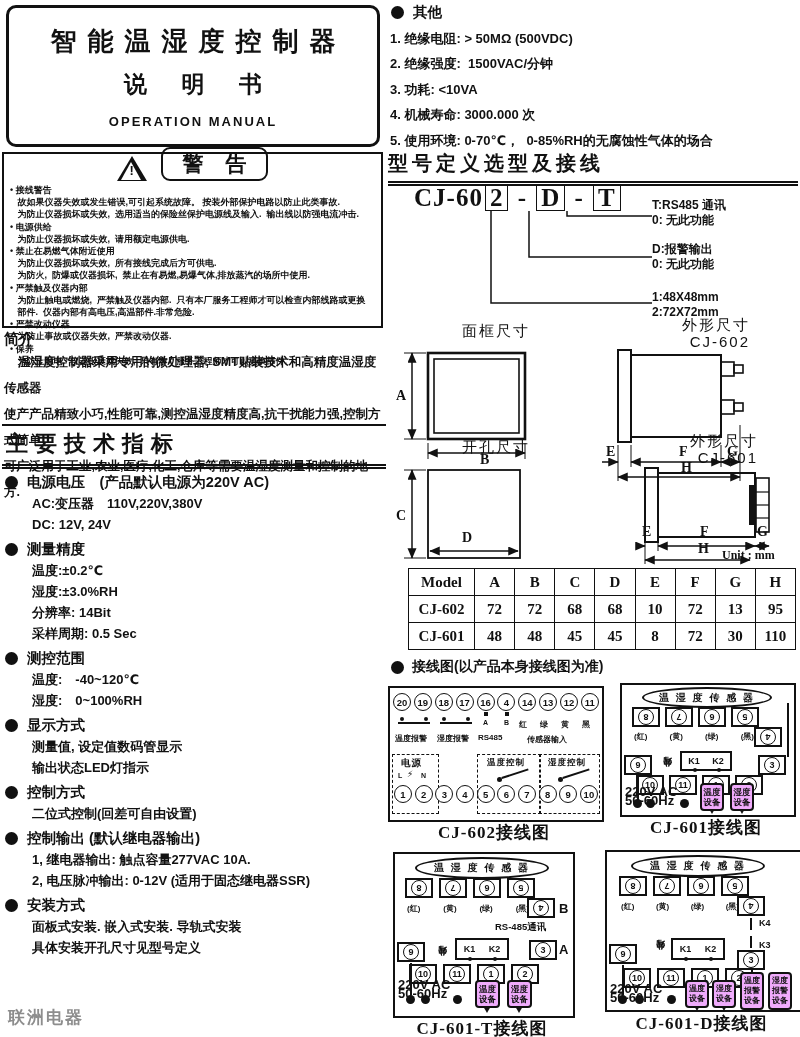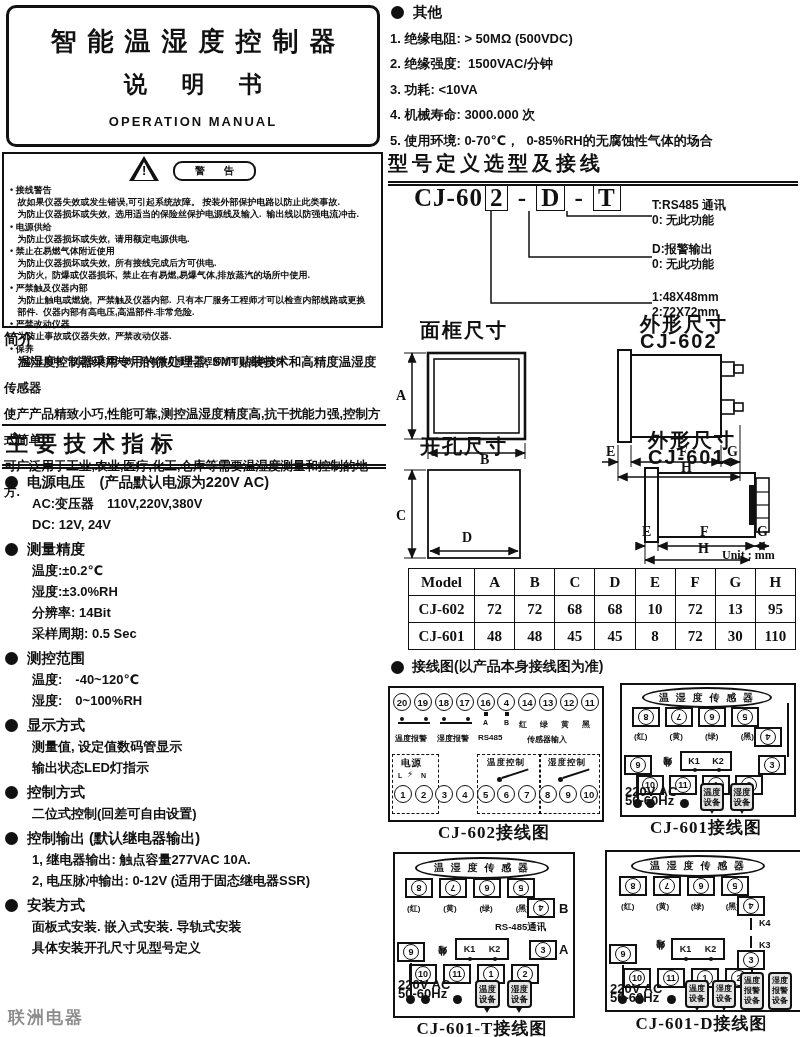--- a/index.html
+++ b/index.html
@@ -13,21 +13,21 @@
   .t2{margin-top:10px;font-size:23px;font-weight:bold;letter-spacing:14px;text-indent:14px}
   .t3{margin-top:14px;font-size:13px;font-weight:bold;letter-spacing:2px}
 
   
   .warnbox{position:absolute;left:2px;top:152px;width:377px;height:172px;border:2.5px solid #111}
   .warnhdr{display:flex;justify-content:center;align-items:flex-end;gap:14px;height:26px;margin-top:1px}
   .tri{position:relative;width:30px;height:25px}
   .tri::before{content:"";position:absolute;left:0;top:0;border-left:15px solid transparent;border-right:15px solid transparent;border-bottom:25px solid #111}
   .tri::after{content:"";position:absolute;left:4.5px;top:6px;border-left:10.5px solid transparent;border-right:10.5px solid transparent;border-bottom:18px solid #fff}
   .bang{position:absolute;left:0;top:7px;width:30px;text-align:center;font-weight:bold;font-size:13px;z-index:1}
-  .warntitle{border:2px solid #111;border-radius:9px;padding:1px 12px;font-size:10px;font-weight:bold;letter-spacing:8px;text-indent:8px}
+  .warntitle{border:2px solid #111;border-radius:9px;padding:1px 12px;font-size:21px;font-weight:bold;letter-spacing:8px;text-indent:8px}
   .warnlines{margin:3px 5px 0 6px;font-size:9px;font-weight:bold;line-height:12.2px}
   .warn-line{white-space:pre-wrap}
 
   
   .intro{position:absolute;left:4px;top:330px;width:378px}
   .intro-h{font-size:15px;font-weight:bold}
   .intro-l{font-size:12.5px;font-weight:bold;line-height:26px;white-space:pre-wrap}
 
   
   .mainhdr{position:absolute;left:2px;top:424px;width:380px;font-size:22px;font-weight:bold;letter-spacing:7px;
@@ -51,21 +51,21 @@
   .modelhdr{position:absolute;left:388px;top:150px;width:410px;font-size:20px;font-weight:bold;letter-spacing:4px;
             border-bottom:5px double #111;padding-bottom:4px}
 
   .mcode{position:absolute;left:414px;top:184px;font-family:"Liberation Serif","DejaVu Serif",serif;
          font-size:25px;font-weight:bold;line-height:27px;letter-spacing:1px}
   .mbox{display:inline-block;border:1.8px solid #111;padding:0 4px;margin:0 2px;line-height:24px}
   .opt{position:absolute;font-size:12px;font-weight:bold;line-height:15px;white-space:pre-line}
 
   .dimsvg{position:absolute;left:388px;top:185px}
   .dimL{position:absolute;font-family:"Liberation Serif","DejaVu Serif",serif;font-size:14px;font-weight:bold}
-  .dgt{position:absolute;font-size:20px;font-weight:bold;letter-spacing:2px;text-align:left;white-space:pre-line;line-height:17px}
+  .dgt{position:absolute;font-size:15px;font-weight:normal;letter-spacing:2px;text-align:right;white-space:pre-line;line-height:17px}
   .unit{position:absolute;left:722px;top:548px;font-family:"Liberation Serif",serif;font-size:12px;font-weight:bold}
 
   
   .sizetable{position:absolute;left:408px;top:568px;width:388px;border-collapse:collapse;table-layout:fixed;
              font-family:"Liberation Serif","DejaVu Serif",serif}
   .sizetable th,.sizetable td{border:1.8px solid #111;height:26px;text-align:center;font-size:15px;font-weight:bold;padding:0}
   .sizetable col.mcol{width:66px}
 
   
   .wirehdr{position:absolute;left:390px;top:658px;display:flex;align-items:center;gap:8px;font-size:14px;font-weight:bold}
@@ -98,21 +98,21 @@
   .tbox{box-sizing:border-box;width:28px;height:20px;border:2px solid #111;display:flex;align-items:center;justify-content:center;background:#fff}
   .tcirc{width:14px;height:14px;border:1.6px solid #111;border-radius:50%;display:flex;align-items:center;justify-content:center;font-size:9px;font-weight:bold;background:#fff}
   .flip{transform:rotate(180deg)}
   .tboxa{position:absolute}
   .crow{position:absolute;display:flex;justify-content:space-between;font-size:8px;font-weight:bold}
   .vtext{position:absolute;font-size:8.5px;font-weight:bold;writing-mode:vertical-rl;transform:rotate(180deg);letter-spacing:1px;line-height:10px}
   .krect{position:absolute;box-sizing:border-box;border:2px solid #111;display:flex;align-items:center;justify-content:space-around;font-size:9px;font-weight:bold;background:#fff}
   .krect::before,.krect::after{content:"";position:absolute;bottom:-3px;width:4px;height:4px;border-radius:50%;background:#111}
   .krect::before{left:22%}.krect::after{left:72%}
   .devbox{position:absolute;box-sizing:border-box;width:26px;border:2px solid #111;border-radius:4px;font-size:8.5px;font-weight:bold;
-          text-align:center;line-height:10px;padding:2px 0;white-space:pre-line;background:#e5e5e5;z-index:1}
+          text-align:center;line-height:10px;padding:2px 0;white-space:pre-line;background:#f0abfc;z-index:1}
   .dot{position:absolute;width:9px;height:9px;border-radius:50%;background:#111}
   .wire{position:absolute;background:#111}
   .dwire{position:absolute;border-left:2px dashed #111}
   .plabel{position:absolute;font-size:13px;font-weight:bold;white-space:pre-line;line-height:9px}
   .darr{position:absolute;width:0;height:0;border-left:4px solid transparent;border-right:4px solid transparent;border-top:7px solid #111}
   .klbl{position:absolute;font-size:9px;font-weight:bold}
   .biglbl{position:absolute;font-size:13px;font-weight:bold}
 </style>
 </head>
 <body>

